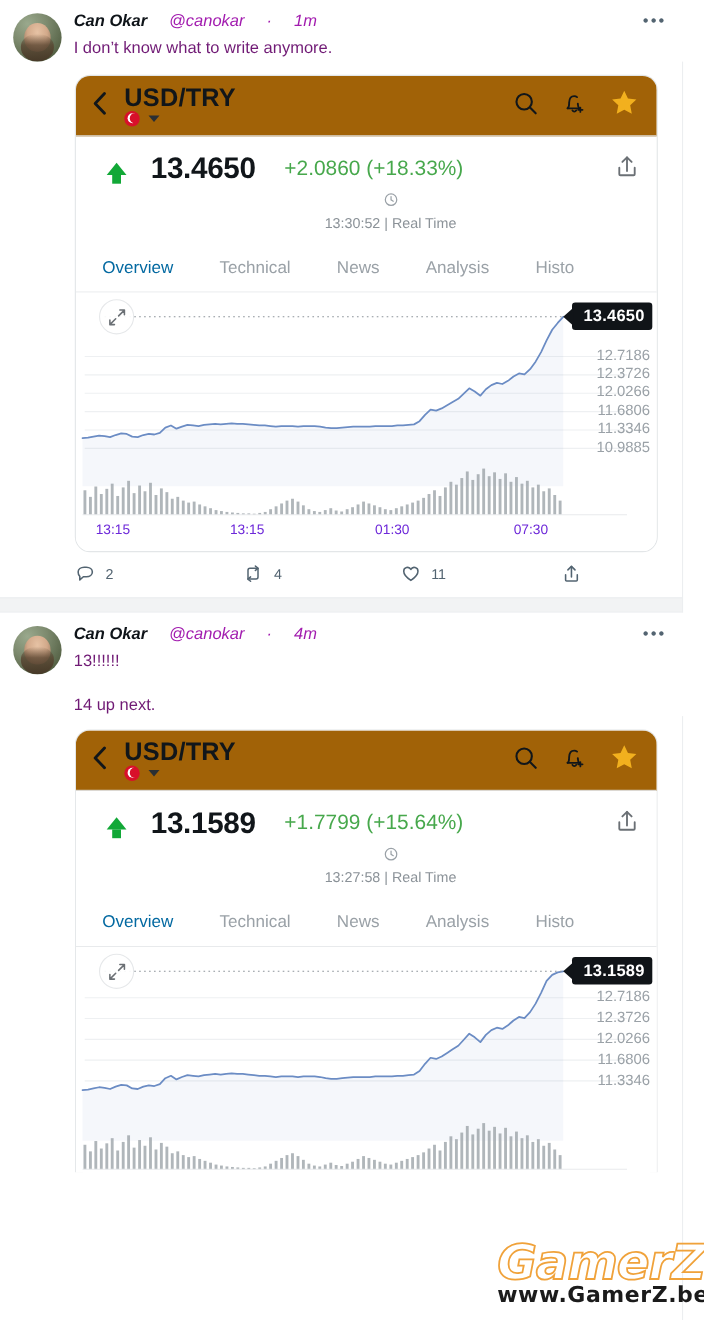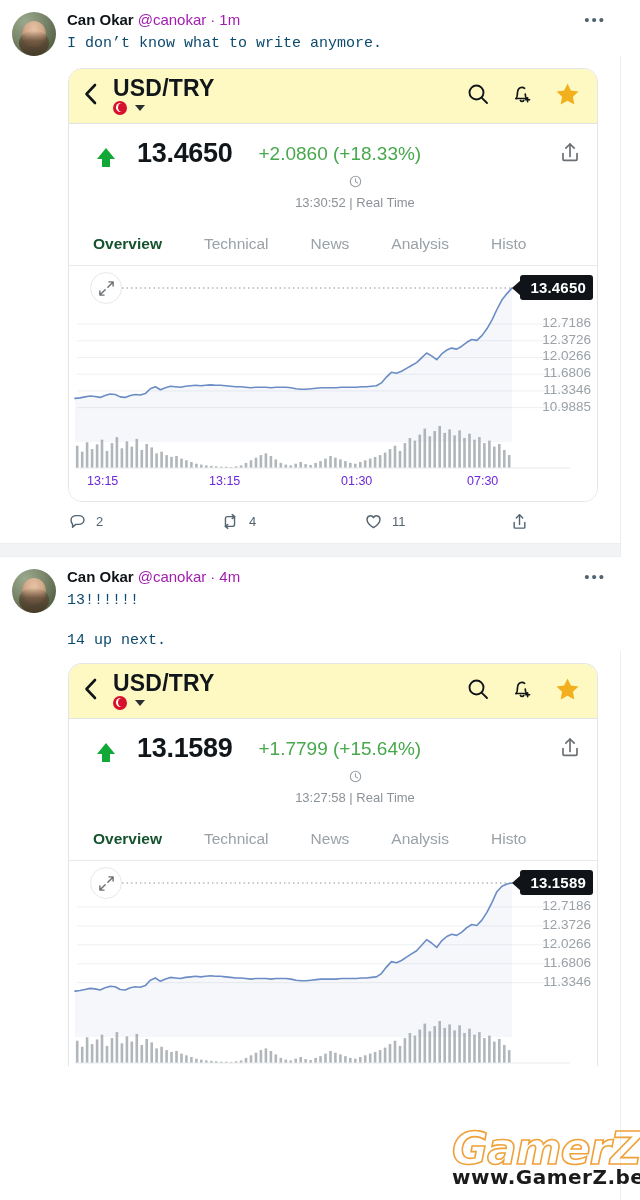--- a/index.html
+++ b/index.html
@@ -24,40 +24,40 @@
     content: ""; position: absolute; left: 10px; top: 9px; width: 24px; height: 26px;
     border-radius: 50% 50% 46% 46%;
     background: radial-gradient(ellipse at 50% 32%, #e6c2a4 0%, #d2a98a 52%, #8a6f55 100%);
   }
   .avatar::after {
     content: ""; position: absolute; left: 7px; top: 19px; width: 30px; height: 25px;
     border-radius: 45% 45% 50% 50%;
     background: linear-gradient(180deg, rgba(90,70,52,.0) 0%, rgba(88,68,48,.78) 40%, rgba(70,54,38,.92) 100%);
   }
   .tweet-body { flex: 1; padding-left: 11px; min-width: 0; }
-  .tweet-head { display: flex; align-items: baseline; gap: 4px; font-size: 15px; line-height: 20px; }
+  .tweet-head { display: flex; align-items: baseline; gap: 20px; font-size: 15px; line-height: 20px; font-style: italic; }
   .author-name { font-weight: bold; color: #0f1419; }
   .author-handle, .dot-sep, .timestamp { color: #a21caf; font-weight: normal; }
-  .tweet-text { font-size: 15px; line-height: 20px; color: #0c4a6e; margin-top: 4px; font-family: Liberation Mono, monospace; }
+  .tweet-text { font-size: 15px; line-height: 20px; color: #701a75; margin-top: 4px; }
   .tweet-text p { margin: 0; }
   .tweet-text p + p { margin-top: 20px; }
   .more-btn {
     position: absolute; top: 16px; right: 34px;
     color: #536471; font-size: 15px; letter-spacing: 2px; line-height: 8px;
   }
 
   
   .card {
     margin: 12px 0 0 68px; width: 530px;
     border: 1px solid #e3e6e8; border-radius: 14px; overflow: hidden; background: #fff;
   }
   .card.clipped { border-bottom: none; border-bottom-left-radius: 0; border-bottom-right-radius: 0; }
 
   .card-header {
-    height: 55px; background: #fef9c3; display: flex; align-items: center;
+    height: 55px; background: #a16207; display: flex; align-items: center;
     padding: 0 16px 0 14px; border-bottom: 1px solid #e1e4e6;
   }
   .back-chevron { width: 22px; flex: 0 0 22px; }
   .sym-block { flex: 1; padding-left: 8px; position: relative; top: -1px; }
   .sym-name { font-size: 23px; font-weight: bold; color: #11161a; letter-spacing: .2px; line-height: 24px; }
   .sym-sub { display: flex; align-items: center; gap: 8px; margin-top: 1px; }
   .flag {
     width: 14px; height: 14px; border-radius: 50%; background: #d8102a; position: relative; overflow: hidden;
   }
   .flag::before {
@@ -79,21 +79,21 @@
   }
   .arrow-up::after { content: ""; position: absolute; left: -4px; top: 11px; width: 8px; height: 8px; background: #12a837; }
   .price { font-size: 27px; font-weight: bold; color: #11161a; margin-left: 22px; letter-spacing: -.3px; }
   .change { font-size: 19px; color: #47a84c; margin-left: 26px; }
   .share-head { margin-left: auto; }
   .time-row { display: flex; align-items: center; gap: 7px; margin: 6px 0 0 44px; color: #8b9298; font-size: 13px; flex-direction: column; }
 
   .tabs { display: flex; align-items: flex-end; padding: 0 0 0 24px; height: 46px; border-bottom: 1px solid #e8eaec; position: relative; }
   .tab { font-size: 15.5px; color: #9aa1a7; padding-bottom: 12px; }
   .tab + .tab { margin-left: 42px; }
-  .tab.active { color: #14532d; font-weight: bold; }
+  .tab.active { color: #0369a1; font-weight: normal; }
 
   
   .chart-wrap { position: relative; background: #fff; }
   .chart-svg { display: block; }
   .expand-btn {
     position: absolute; left: 21px; top: 6px; width: 32px; height: 32px; border-radius: 50%;
     border: 1px solid #e6e8ea; background: rgba(255,255,255,.92);
     display: flex; align-items: center; justify-content: center;
   }
   .price-flag {

